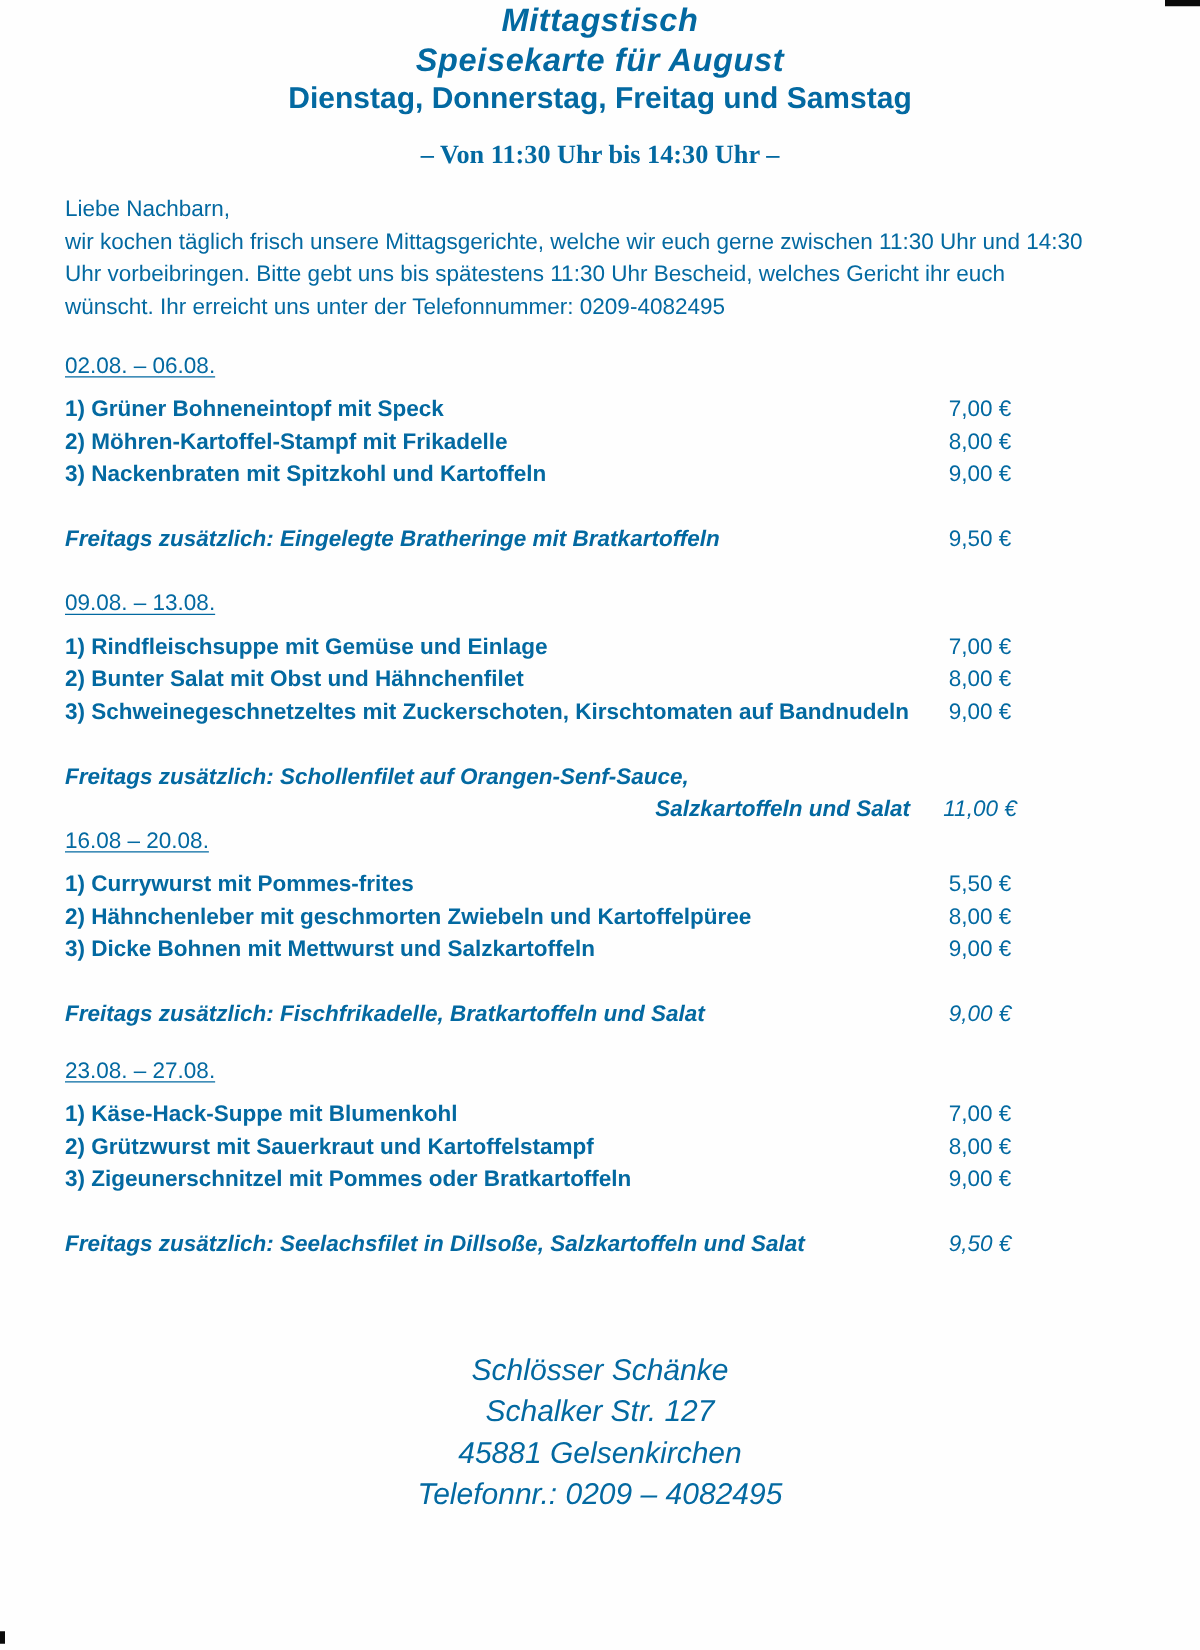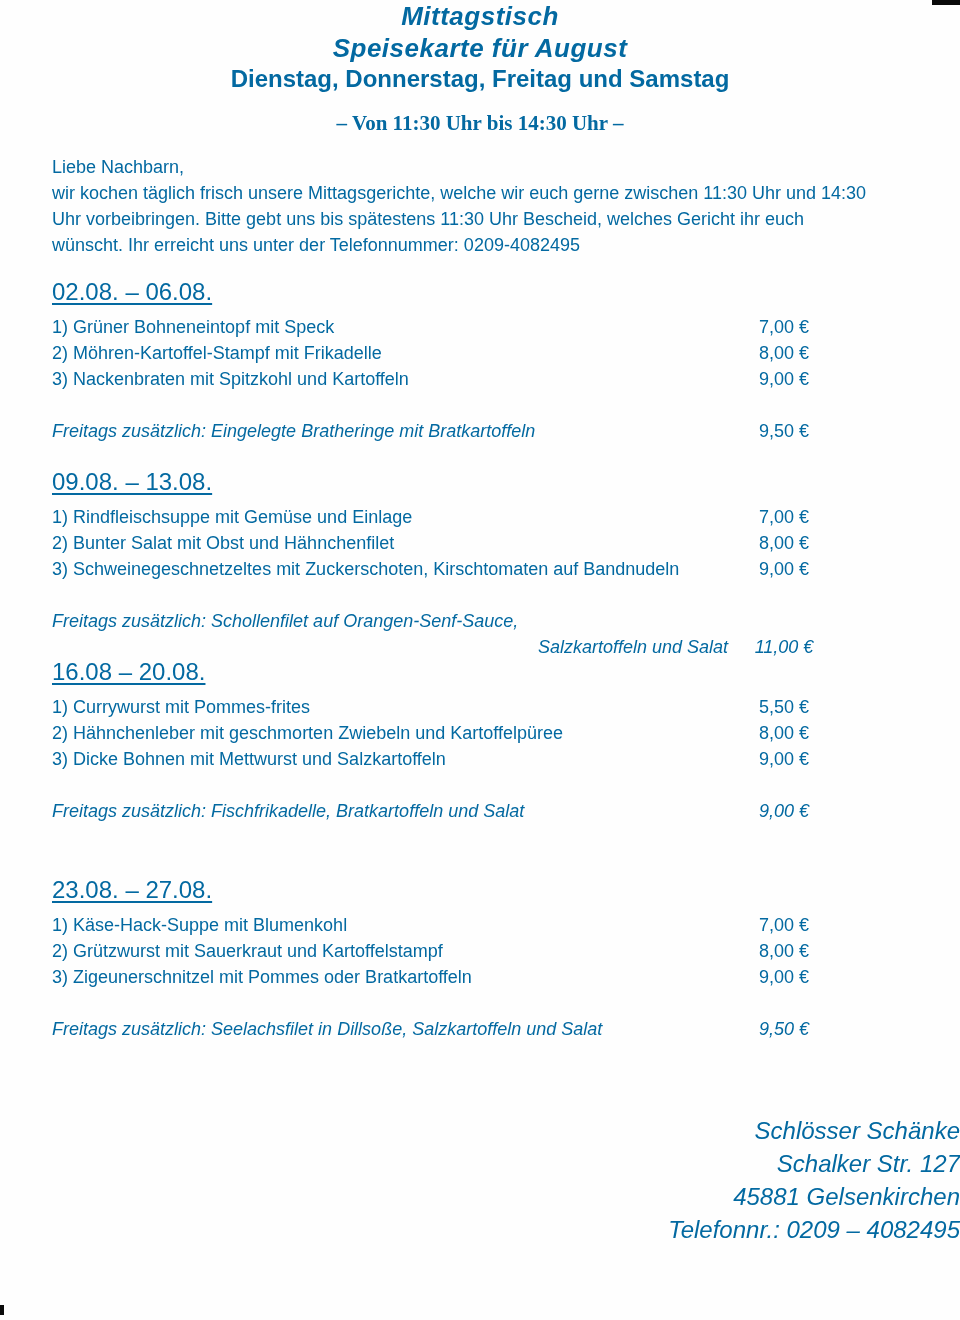--- a/index.html
+++ b/index.html
@@ -35,52 +35,52 @@
     font-family: Liberation Serif, serif;
   }
   .intro {
     margin: 18px 0 0 52px;
     width: 828px;
     font-size: 18px;
     line-height: 26px;
   }
   .menu { margin-left: 52px; width: 778px; }
   .section-heading {
-    font-size: 24px;
+    font-size: 18px;
     line-height: 24px;
     text-decoration: underline;
     text-underline-offset: 3px;
   }
   .mt-s1 { margin-top: 22px; }
   .mt-s2 { margin-top: 26px; }
   .mt-s3 { }
-  .mt-s4 { margin-top: 54px; text-decoration: underline; }
+  .mt-s4 { margin-top: 20px; text-decoration: underline; }
   .rows { margin-top: 10px; }
   .menu-row {
     display: flex;
     align-items: baseline;
     font-size: 18px;
     line-height: 26px;
   }
-  .dish { flex: 1; padding-right: 10px; }
+  .dish { flex: 1; padding-right: 10px; font-weight: bold; }
   .price {
     width: 92px;
     text-align: center;
     font-size: 18px;
     white-space: nowrap;
   }
   .friday {
     font-style: italic;
     margin-top: 26px;
   }
   .friday .price.upright { font-style: normal; }
   .friday-line2 .dish { padding-left: 170px; text-align: right; }
   .footer {
     margin-top: 72px;
-    text-align: right;
+    text-align: center;
     font-style: italic;
     font-size: 24px;
     line-height: 33px;
   }
   .artifact { position: absolute; background: #0a0a0a; }
   .artifact-tr { top: 0; right: 0; width: 28px; height: 5px; }
   .artifact-bl { bottom: 5px; left: 0; width: 4px; height: 10px; }
 </style>
 </head>
 <body>

